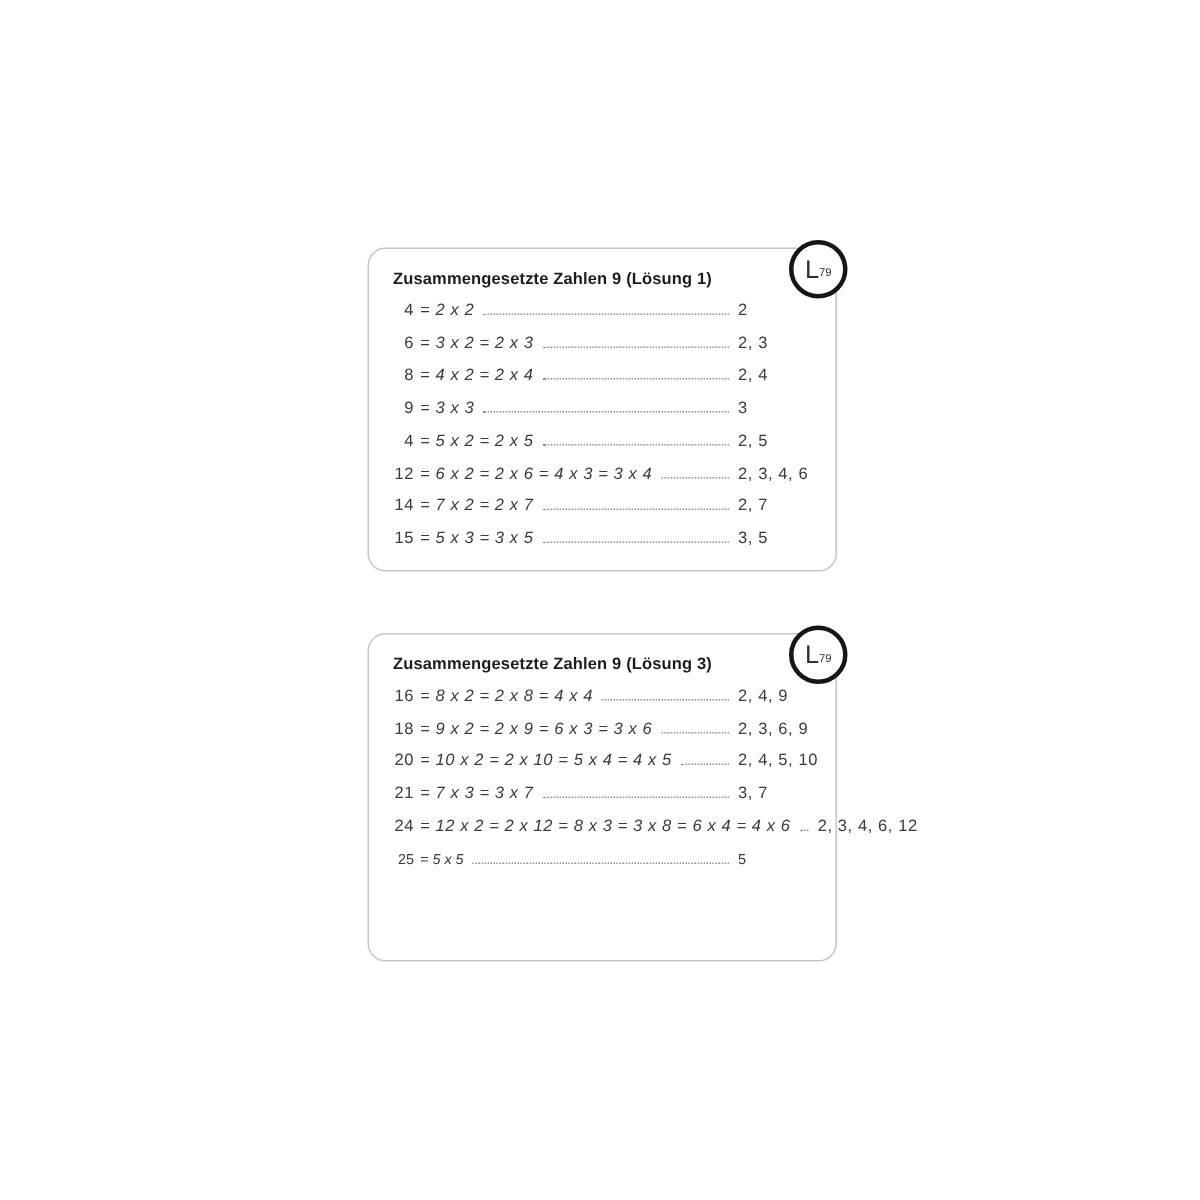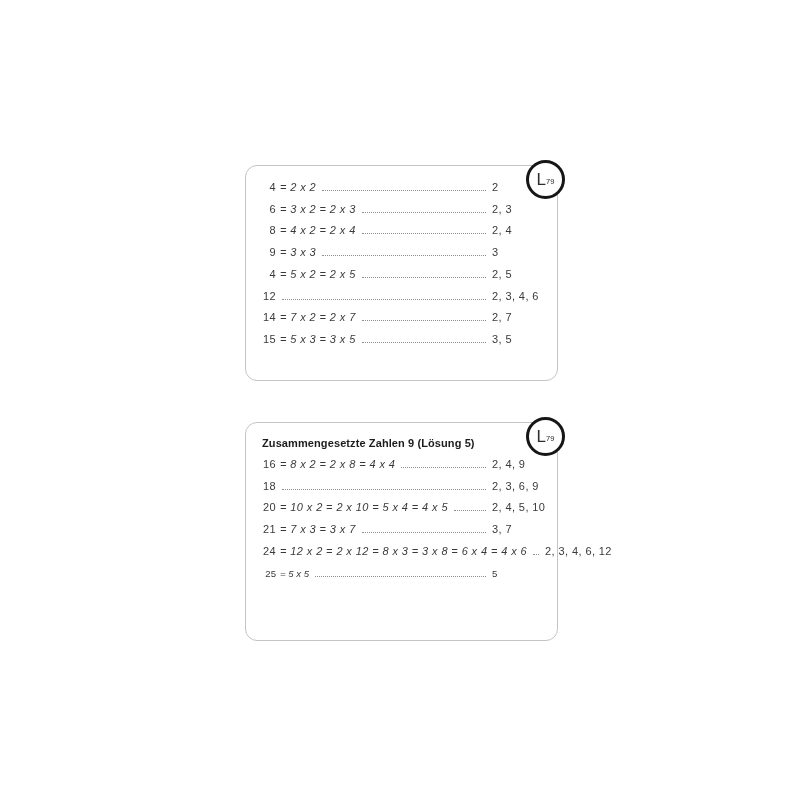--- a/index.html
+++ b/index.html
@@ -97,20 +97,21 @@
 </head>
 <body>
 
 <div class="stage">
 
   <div class="card" id="card-1">
     <div class="badge">
       <span class="badge-l">L</span>
         <span class="badge-sub">79</span>
     </div>
+    <div class="card-title">Zusammengesetzte Zahlen 9 (Lösung 1)</div>
     <div class="rows">
   <div class="row">
     <span class="row-num">4</span>
     <span class="row-expr">= 2 x 2</span>
     <span class="row-leader"></span>
     <span class="row-ans">2</span>
   </div>
 
   <div class="row">
     <span class="row-num">6</span>
@@ -135,20 +136,21 @@
 
   <div class="row">
     <span class="row-num">4</span>
     <span class="row-expr">= 5 x 2 = 2 x 5</span>
     <span class="row-leader"></span>
     <span class="row-ans">2, 5</span>
   </div>
 
   <div class="row">
     <span class="row-num">12</span>
+    <span class="row-expr">= 6 x 2 = 2 x 6 = 4 x 3 = 3 x 4</span>
     <span class="row-leader"></span>
     <span class="row-ans">2, 3, 4, 6</span>
   </div>
 
   <div class="row">
     <span class="row-num">14</span>
     <span class="row-expr">= 7 x 2 = 2 x 7</span>
     <span class="row-leader"></span>
     <span class="row-ans">2, 7</span>
   </div>
@@ -160,31 +162,32 @@
     <span class="row-ans">3, 5</span>
   </div>
 </div>
   </div>
 
   <div class="card" id="card-2">
     <div class="badge">
       <span class="badge-l">L</span>
         <span class="badge-sub">79</span>
     </div>
-    <div class="card-title">Zusammengesetzte Zahlen 9 (Lösung 5)</div>
+    <div class="card-title">Zusammengesetzte Zahlen 9 (Lösung 3)</div>
     <div class="rows">
   <div class="row">
     <span class="row-num">16</span>
     <span class="row-expr">= 8 x 2 = 2 x 8 = 4 x 4</span>
     <span class="row-leader"></span>
     <span class="row-ans">2, 4, 9</span>
   </div>
 
   <div class="row">
     <span class="row-num">18</span>
+    <span class="row-expr">= 9 x 2 = 2 x 9 = 6 x 3 = 3 x 6</span>
     <span class="row-leader"></span>
     <span class="row-ans">2, 3, 6, 9</span>
   </div>
 
   <div class="row">
     <span class="row-num">20</span>
     <span class="row-expr">= 10 x 2 = 2 x 10 = 5 x 4 = 4 x 5</span>
     <span class="row-leader"></span>
     <span class="row-ans">2, 4, 5, 10</span>
   </div>

